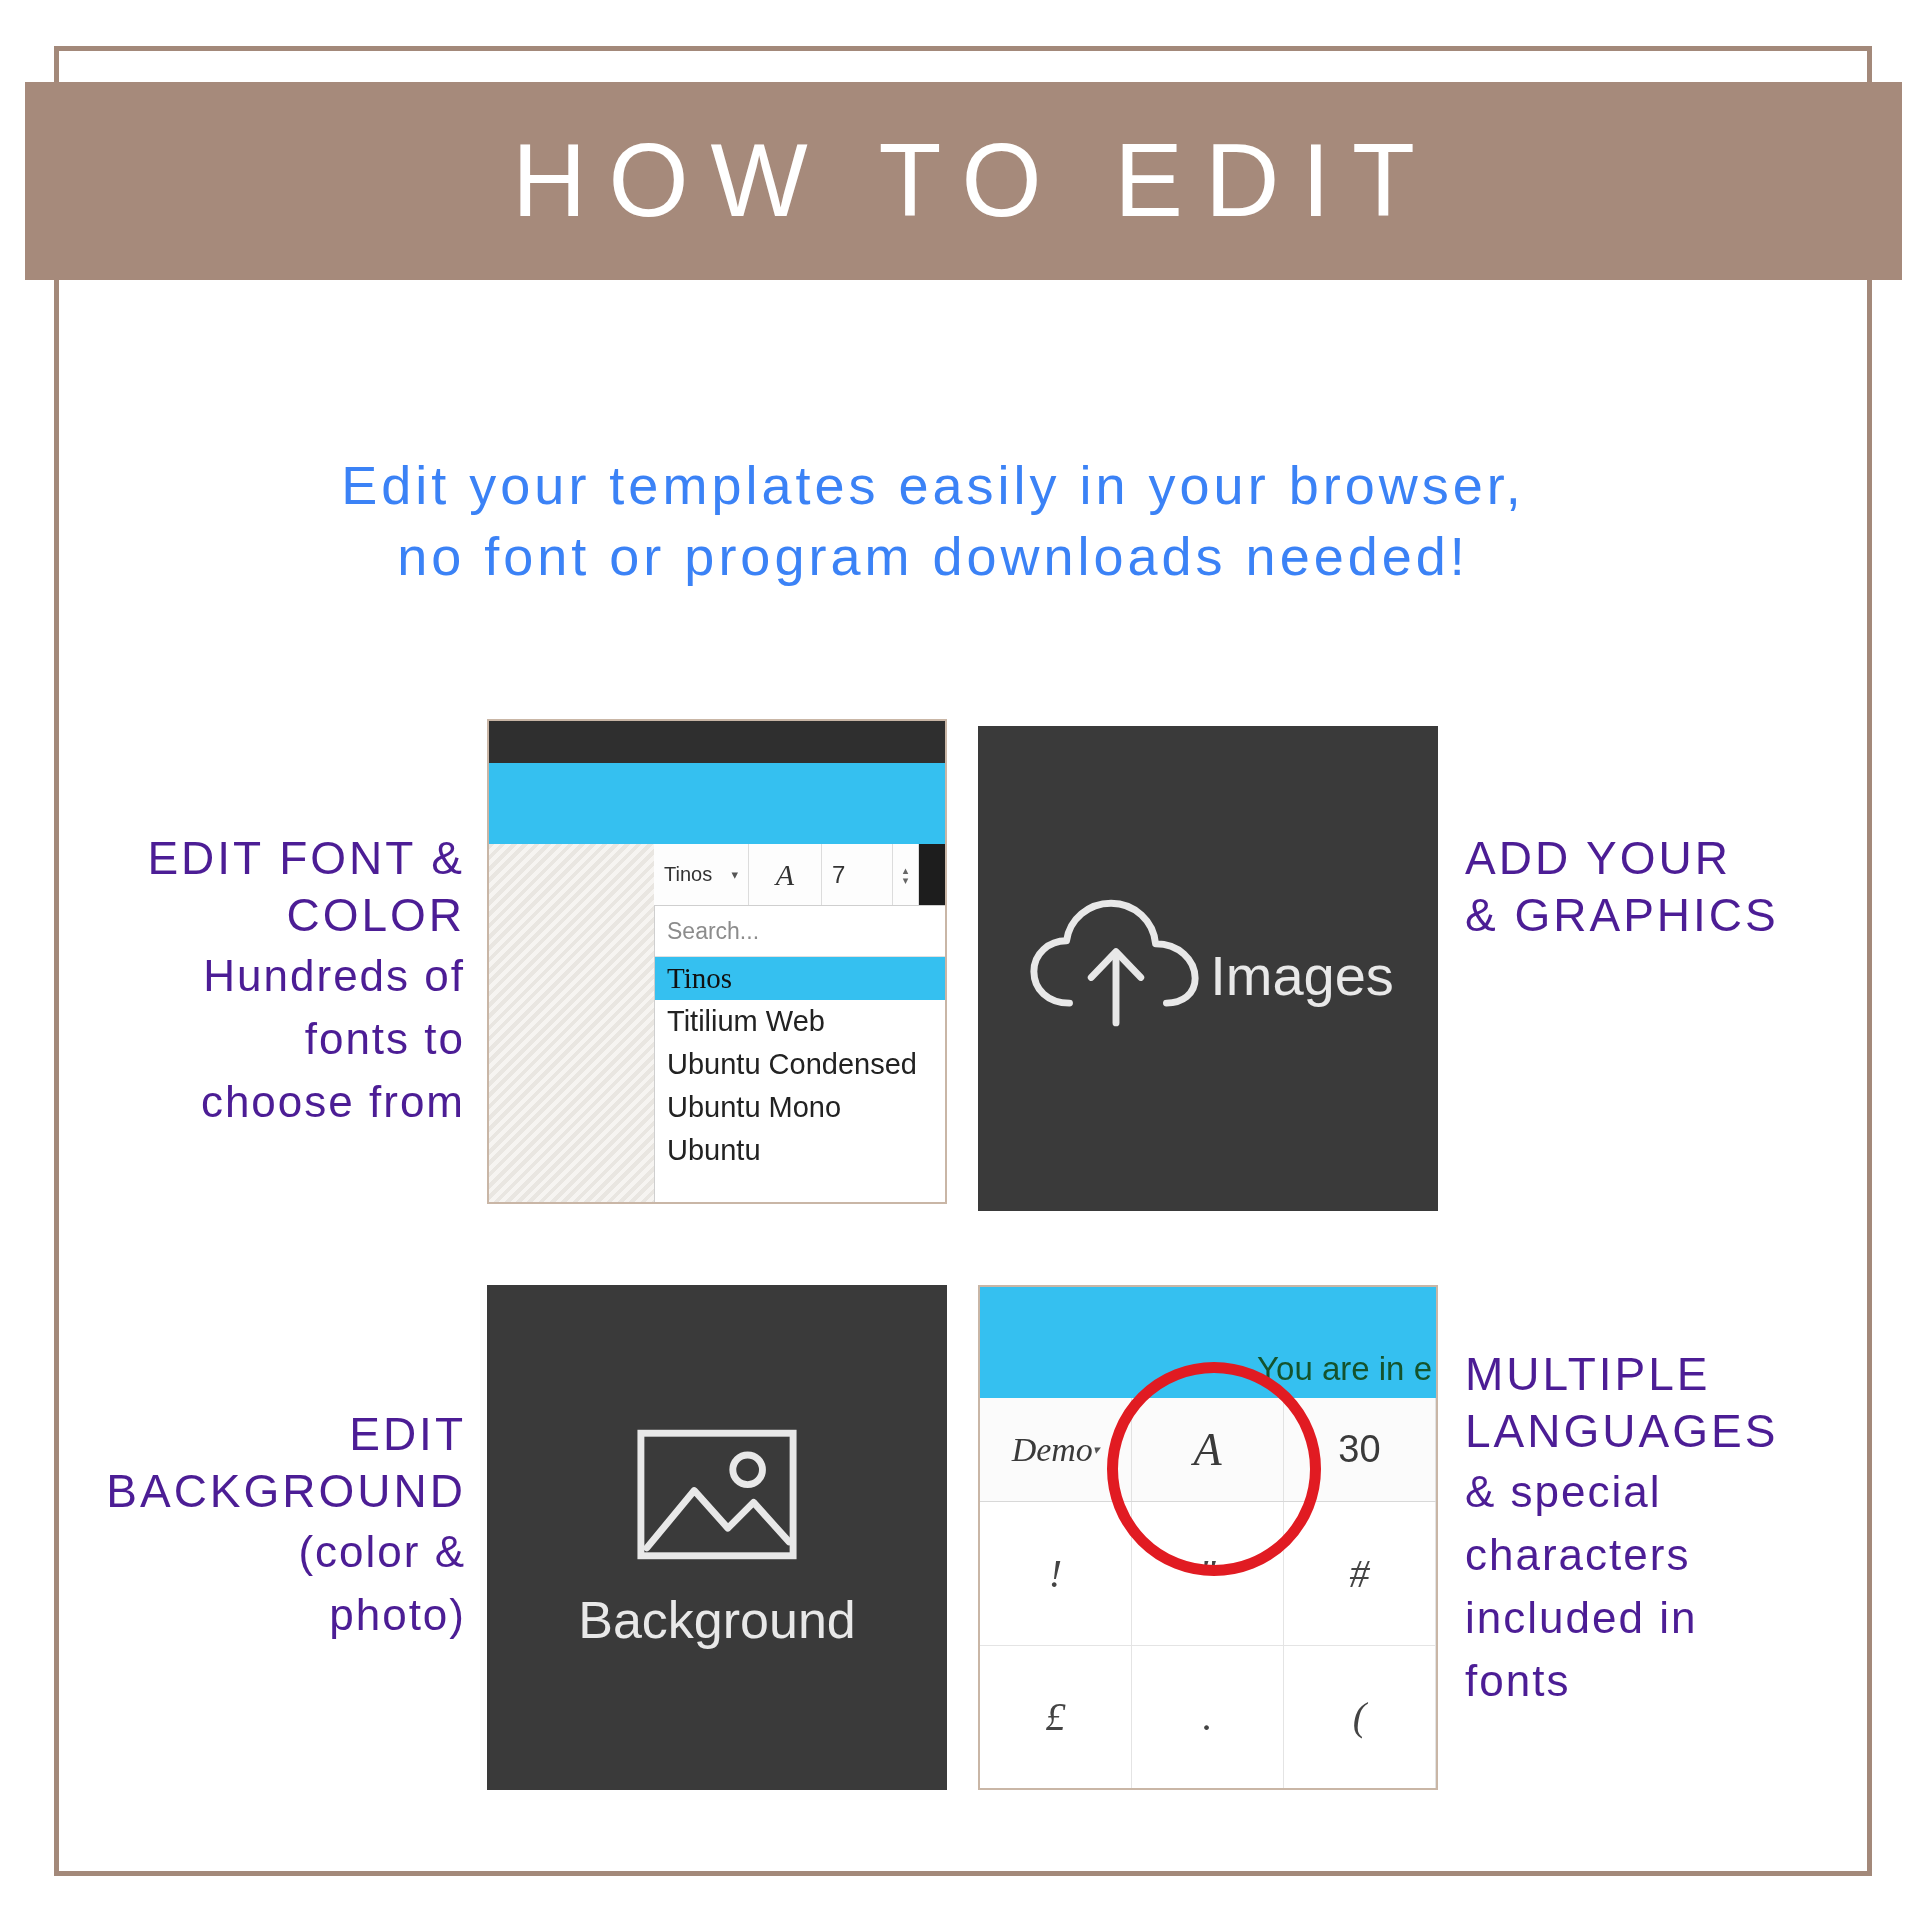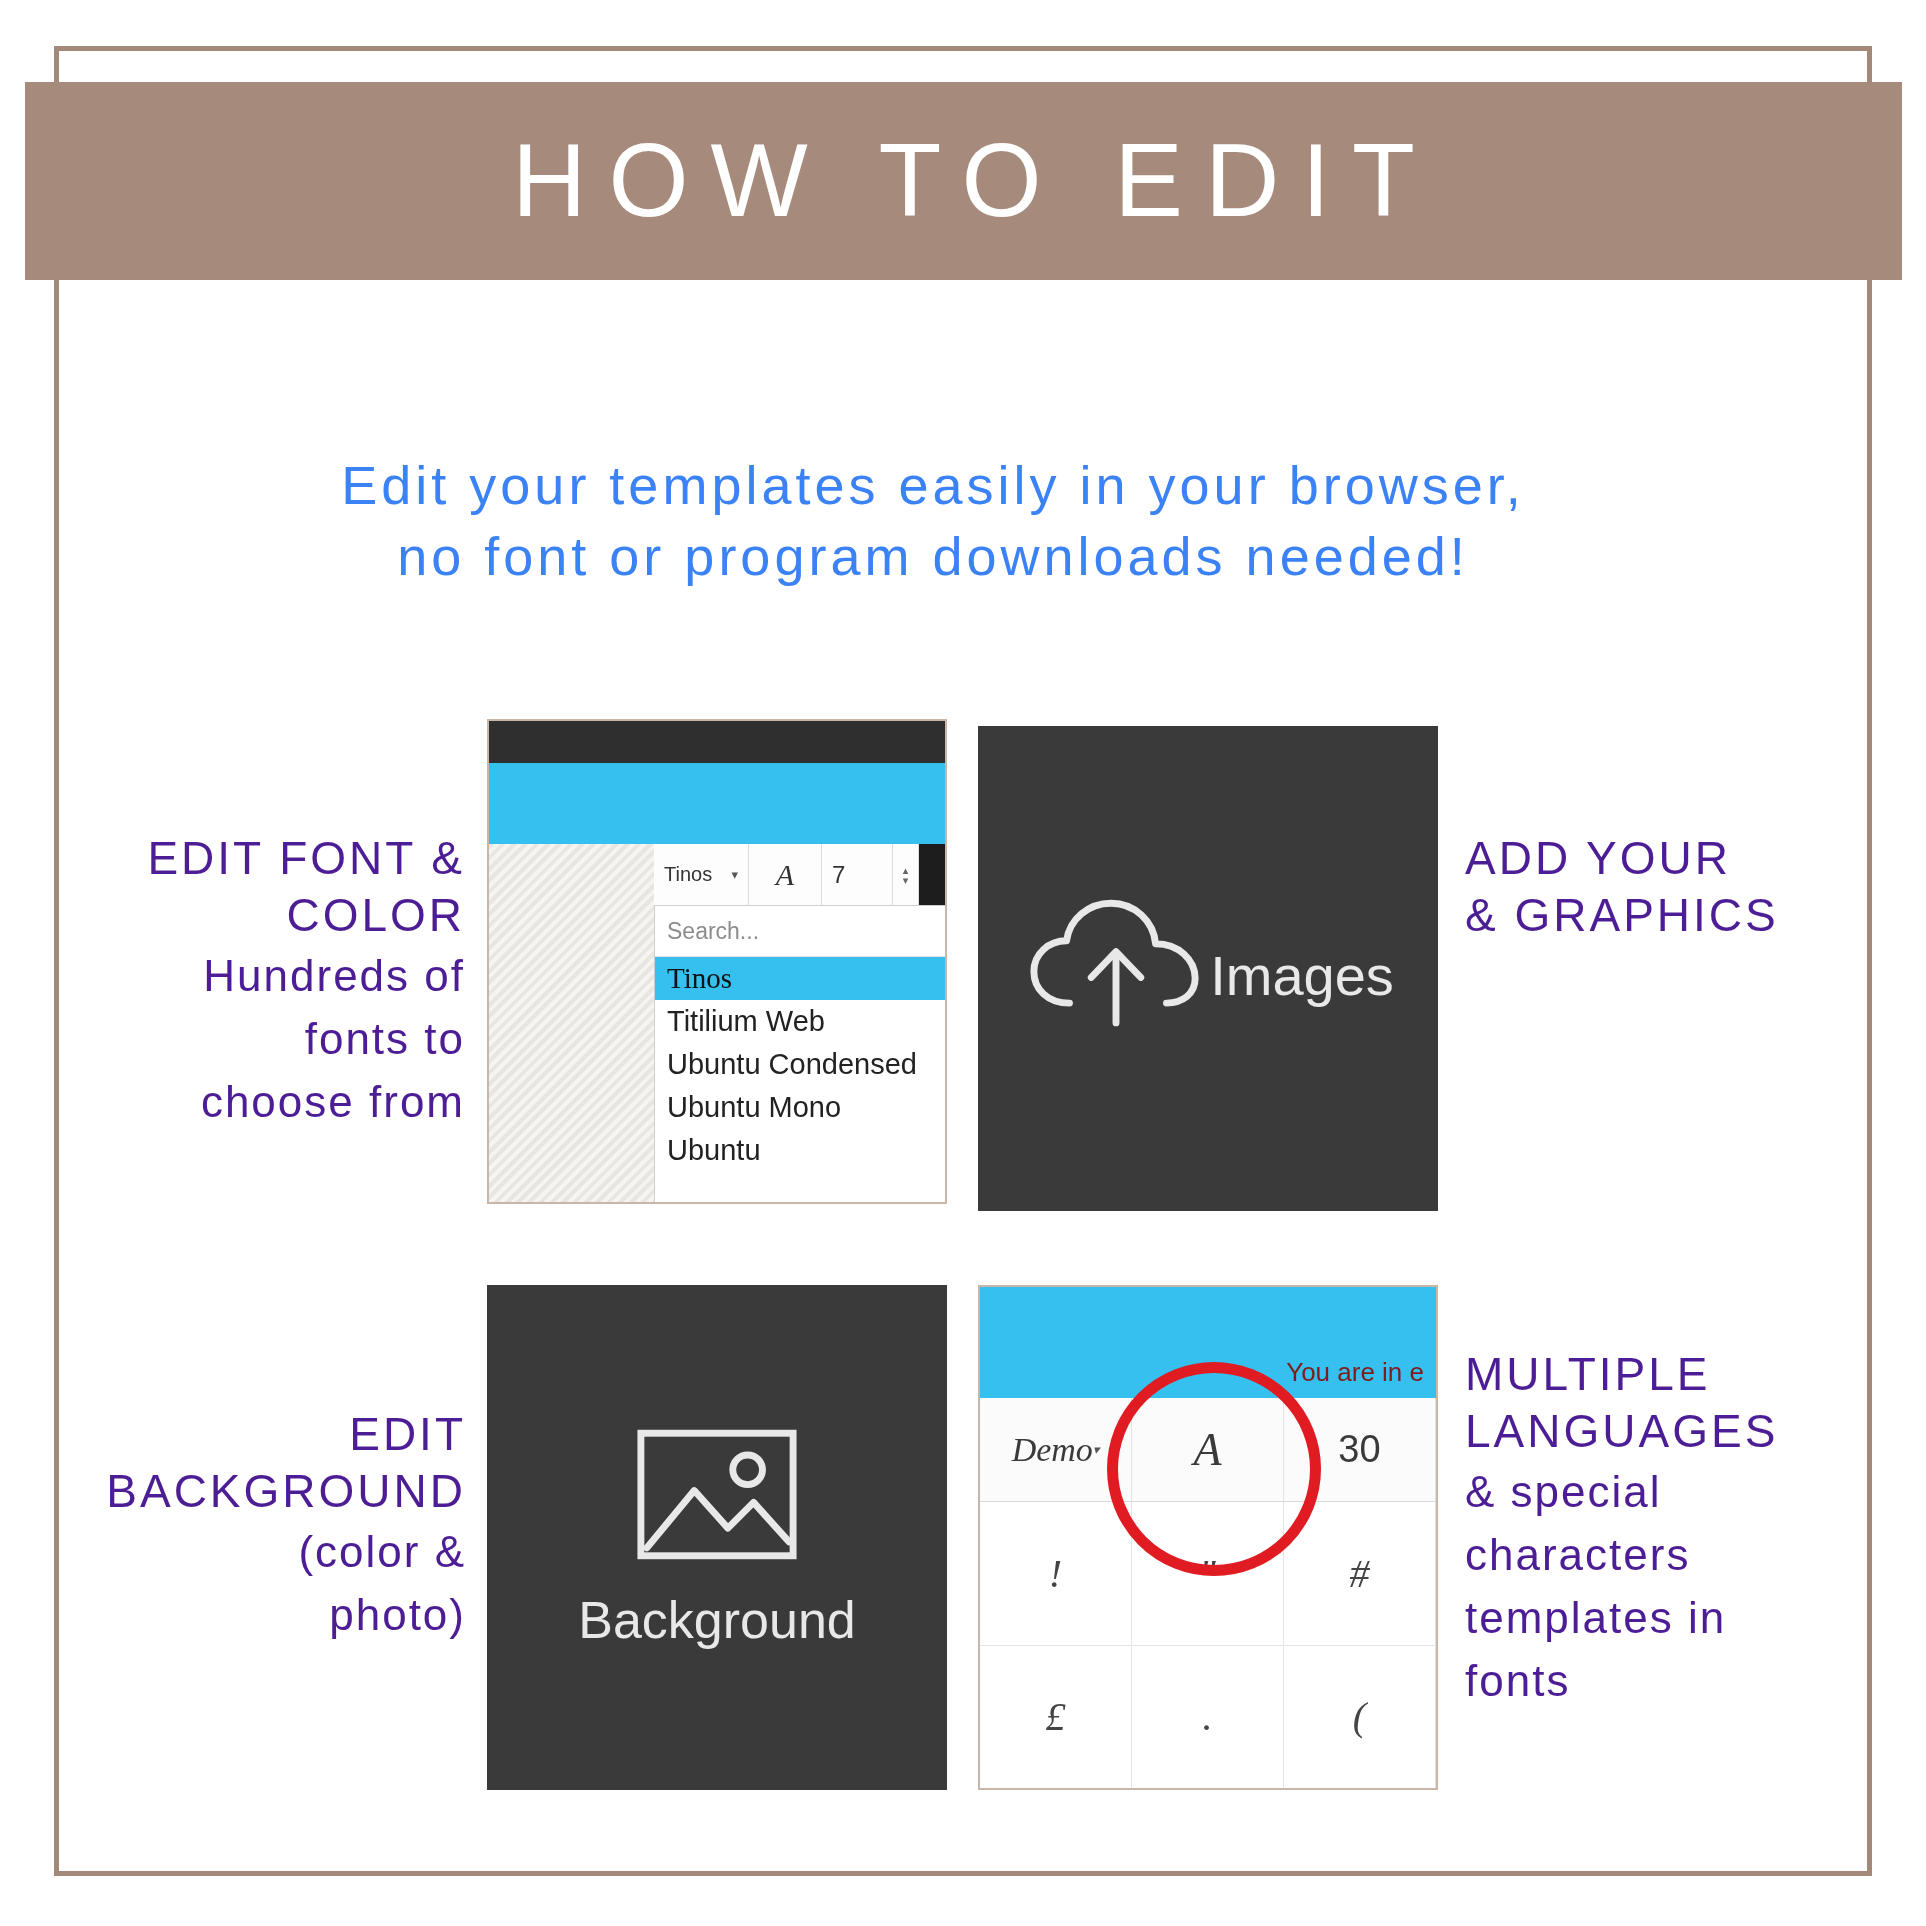--- a/index.html
+++ b/index.html
@@ -203,24 +203,24 @@
     border: 2px solid #c9b6a6;
     box-sizing: border-box;
   }
   #lang-panel .blue {
     height: 111px;
     background: #35c0f0;
     position: relative;
   }
   #lang-panel .blue .msg {
     position: absolute;
-    right: 12px;
+    right: 4px;
     bottom: 10px;
-    color: #7f1d1d;
-    font-size: 26px;
+    color: #14532d;
+    font-size: 33px;
     white-space: nowrap;
   }
   #lang-panel .rowtop {
     height: 103px;
     display: flex;
     border-bottom: 1px solid #d8d8d8;
     background: #fbfbfb;
   }
   .rt-cell {
     flex: 1;
@@ -413,16 +413,16 @@
   <span class="big">BACKGROUND</span>
   <span class="small">(color &amp;</span>
   <span class="small">photo)</span>
 </div>
 
 <div class="cap" id="cap-lang">
   <span class="big">MULTIPLE</span>
   <span class="big">LANGUAGES</span>
   <span class="small">&amp; special</span>
   <span class="small">characters</span>
-  <span class="small">templates in</span>
+  <span class="small">included in</span>
   <span class="small">fonts</span>
 </div>
 
 
 </body></html>

